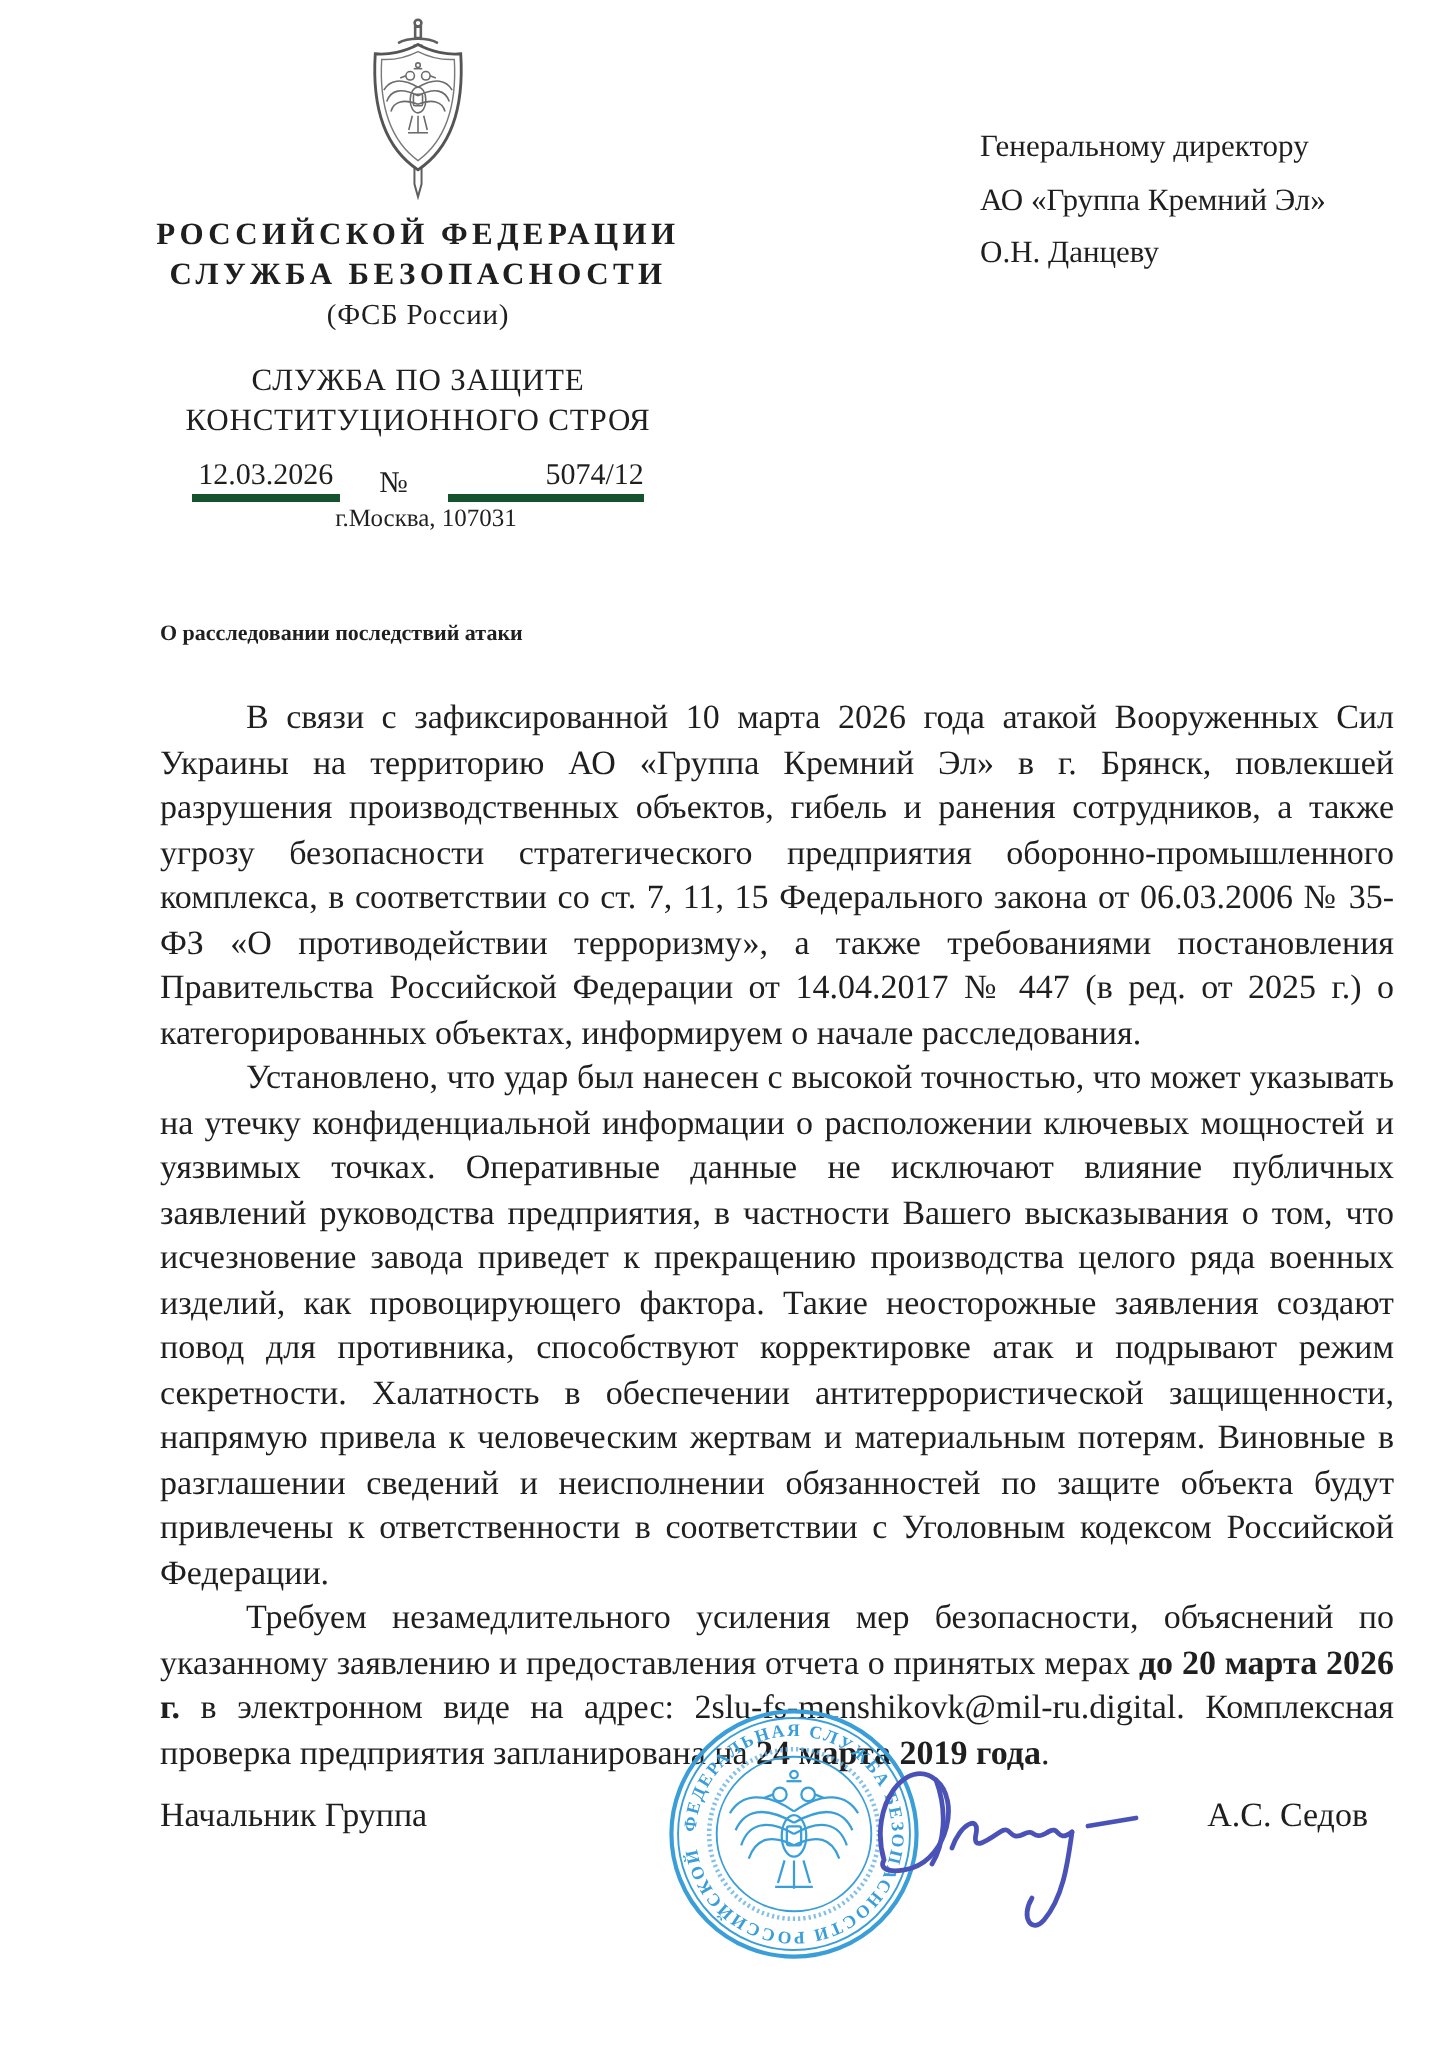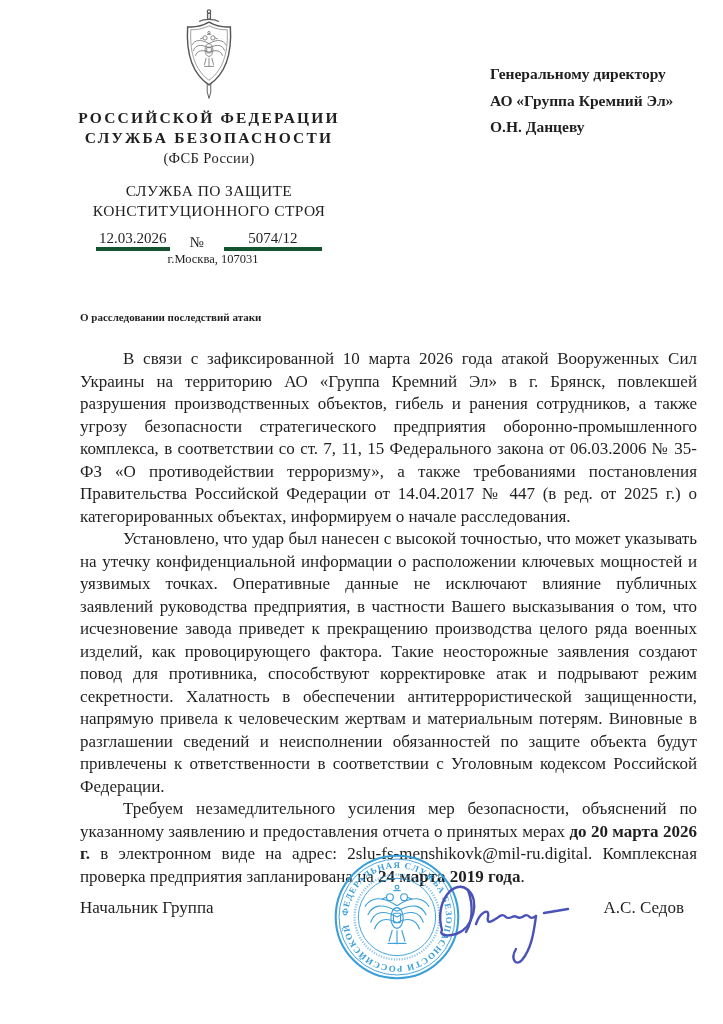--- a/index.html
+++ b/index.html
@@ -29,26 +29,26 @@
   .org-line-1{font-weight:bold;font-size:15.5px;line-height:20px;letter-spacing:4.5px;}
   .org-line{font-weight:bold;font-size:15.5px;line-height:20px;letter-spacing:2.2px;}
   .org-short{font-size:14.5px;line-height:19px;letter-spacing:.4px;margin-top:1px;}
   .division{margin-top:13px;font-weight:normal;font-size:15.5px;line-height:20px;letter-spacing:.4px;}
   .ref-line{
     margin-top:9px;font-size:15px;
     display:flex;justify-content:center;align-items:flex-end;gap:20px;
   }
   .u{border-bottom:4px solid #14532d;}
   .ref-date{padding:0 3px;}
-  .ref-num{min-width:98px;text-align:center;}
+  .ref-num{min-width:98px;text-align:right;}
   .city{font-size:12.5px;line-height:15px;margin-top:1px;transform:translateX(4px);}
   
   .recipient{
     position:absolute;left:490px;top:61px;width:210px;
-    font-weight:bold;font-size:15.5px;line-height:26.5px;
+    font-weight:normal;font-size:15.5px;line-height:26.5px;
   }
   
   .content{position:absolute;left:80px;right:26px;top:311px;}
   .subject{font-weight:bold;font-size:11px;margin-bottom:25px;}
   .content p{
     font-size:17px;line-height:22.5px;
     text-align:justify;text-indent:43px;
   }
   
   .sign-row{

